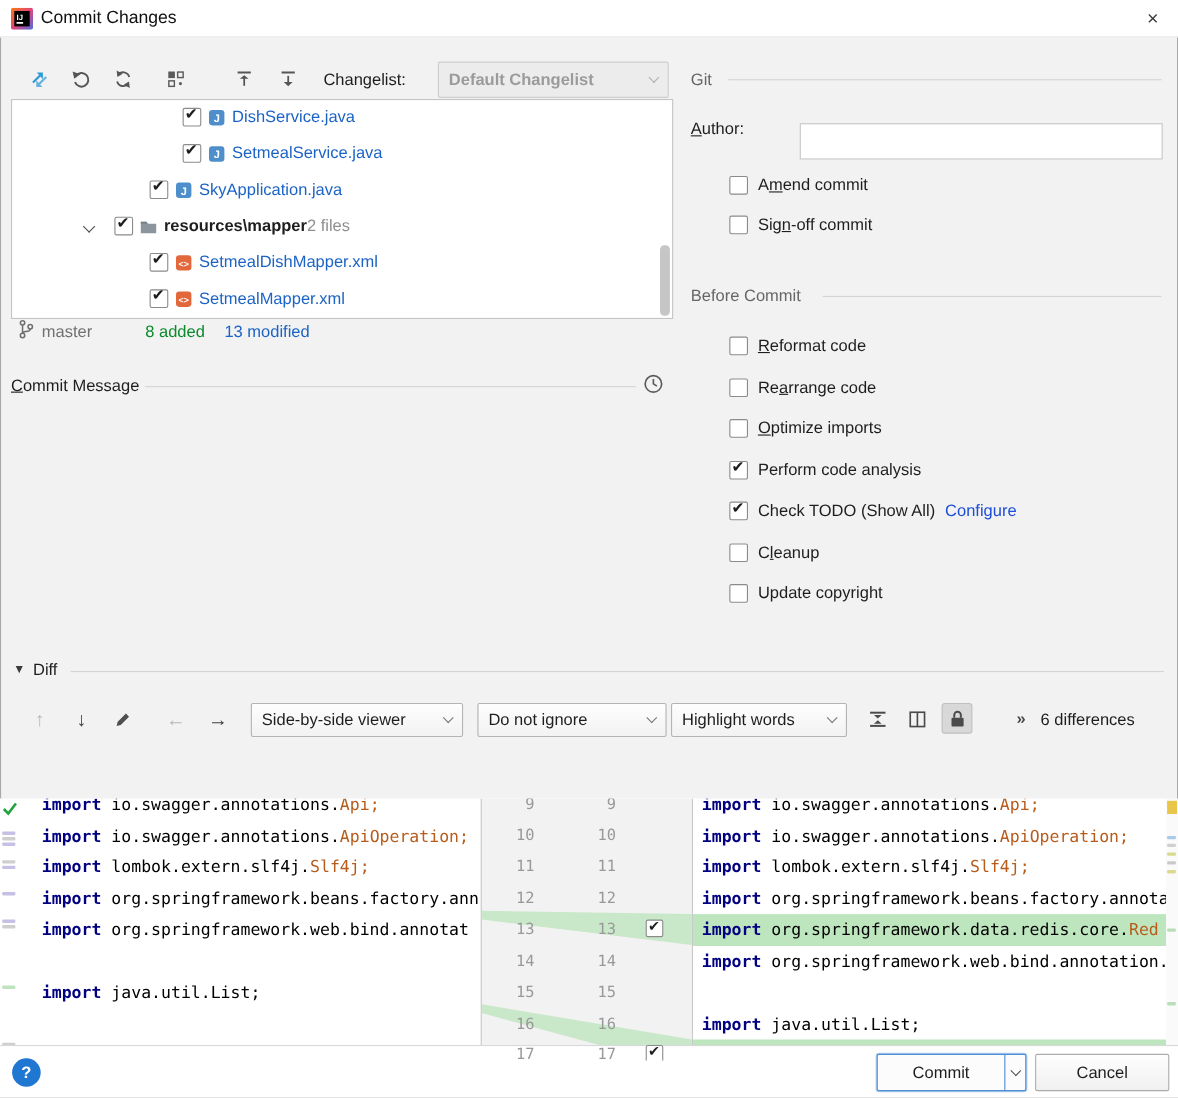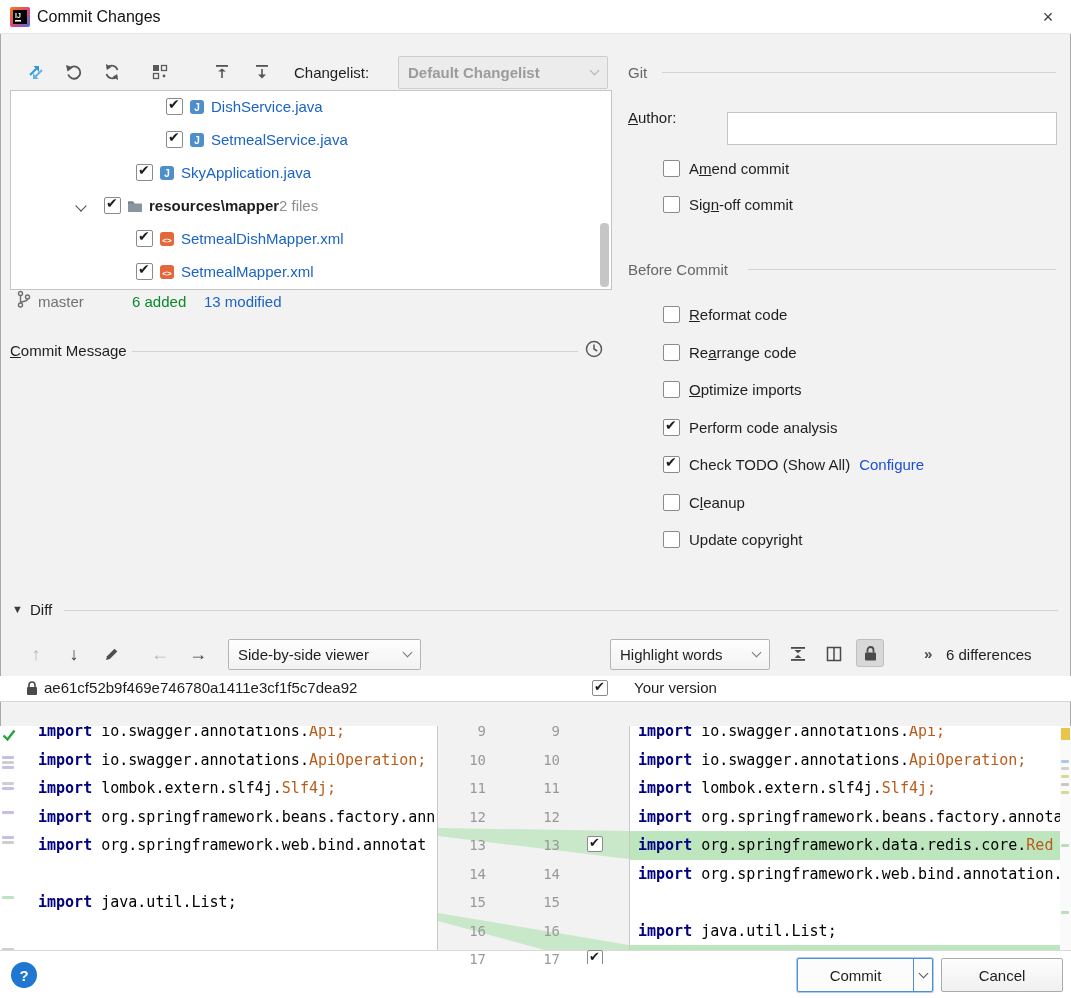--- a/index.html
+++ b/index.html
@@ -229,21 +229,21 @@
   <span class="abs" style="left:16px;top:290px">
     <svg width="15" height="19" viewBox="0 0 15 19" fill="none" stroke="#6f6f6f" stroke-width="1.4">
       <circle cx="4.5" cy="3.5" r="2"></circle>
         <circle cx="4.5" cy="15" r="2"></circle>
         <circle cx="11.5" cy="7" r="2"></circle>
       <path d="M4.5 5.5v7.5"></path>
         <path d="M11.5 9c0 3.5-7 1.5-7 4"></path>
     </svg>
   </span>
   <span class="abs" style="left:38px;top:293px;color:#717171">master</span>
-  <span class="abs" style="left:132px;top:293px;color:#0a8a2a">6 added</span>
+  <span class="abs" style="left:132px;top:293px;color:#0a8a2a">8 added</span>
   <span class="abs" style="left:204px;top:293px;color:#1b63c5">13 modified</span>
 
   <span class="abs" style="left:10px;top:342px"><u>C</u>ommit Message</span>
   <div class="hline" style="left:132px;top:351px;width:446px"></div>
   <span class="abs" style="left:584px;top:339px">
     <svg width="20" height="20" viewBox="0 0 20 20">
         <circle cx="10" cy="10" r="7.5" fill="none" stroke="#5a5a5a" stroke-width="1.5"></circle>
         <path d="M10 5.5V10l3.2 2" stroke="#5a5a5a" stroke-width="1.5" fill="none"></path>
       </svg>
   </span>
@@ -313,20 +313,24 @@
       <span class="arrow-glyph" style="color:#b9b9b9">←</span>
     </div>
   <div class="dbtn" style="left:184px;top:640px">
       <span class="arrow-glyph" style="color:#3f3f3f">→</span>
     </div>
 
   <div class="combo" style="left:228px;top:639px;width:193px;height:31px">
     <span>Side-by-side viewer</span>
     <span class="bchev"></span>
   </div>
+  <div class="combo" style="left:434px;top:639px;width:172px;height:31px">
+    <span>Do not ignore</span>
+    <span class="bchev"></span>
+  </div>
   <div class="combo" style="left:610px;top:639px;width:160px;height:31px">
     <span>Highlight words</span>
     <span class="bchev"></span>
   </div>
 
   <div class="dbtn" style="left:784px;top:640px">
     <svg width="18" height="18" viewBox="0 0 18 18">
       <rect x="2" y="2" width="14" height="1.8" fill="#4a4a4a"></rect>
         <rect x="2" y="14" width="14" height="1.8" fill="#4a4a4a"></rect>
       <polygon points="5.5,5 12.5,5 9,8.2" fill="#4a4a4a"></polygon>
@@ -341,31 +345,20 @@
   </div>
   <div class="dbtn pressed" style="left:856px;top:639px">
     <svg width="15" height="17" viewBox="0 0 15 17">
       <rect x="2" y="7.5" width="11" height="8" rx="1" fill="#4a4a4a"></rect>
       <path d="M4.5 7.5V5a3 3 0 0 1 6 0v2.5" stroke="#4a4a4a" stroke-width="1.8" fill="none"></path>
     </svg>
   </div>
   <span class="abs" style="left:924px;top:645px;color:#4a4a4a;font-weight:bold">»</span>
   <span class="abs" style="left:946px;top:646px">6 differences</span>
 
-  <div class="diffhead">
-    <span class="abs" style="left:26px;top:5px">
-      <svg width="12" height="15" viewBox="0 0 12 15">
-          <rect x="1" y="6" width="10" height="8" rx="1" fill="#4a4a4a"></rect>
-          <path d="M3 6V4a3 3 0 0 1 6 0v2" stroke="#4a4a4a" stroke-width="1.6" fill="none"></path>
-        </svg>
-    </span>
-    <span class="abs" style="left:44px;top:3px">ae61cf52b9f469e746780a1411e3cf1f5c7dea92</span>
-    <span class="cb sm checked" style="position:absolute;left:592px;top:4px"></span>
-    <span class="abs" style="left:634px;top:3px">Your version</span>
-  </div>
 
   <div class="diffbody">
 
     <div class="abs" style="left:0;top:0;width:18px;height:238px;background:#fff">
       <svg class="abs" style="left:1px;top:1px" width="16" height="16" viewBox="0 0 16 16">
         <path d="M2.5 8.5l4 4 7-9" stroke="#23a33f" stroke-width="2.4" fill="none"></path>
       </svg>
       <div class="stripe" style="top:30px;background:#c8bfe7"></div>
       <div class="stripe" style="top:35px;background:#cfcfcf"></div>
       <div class="stripe" style="top:40px;background:#c8bfe7"></div>

